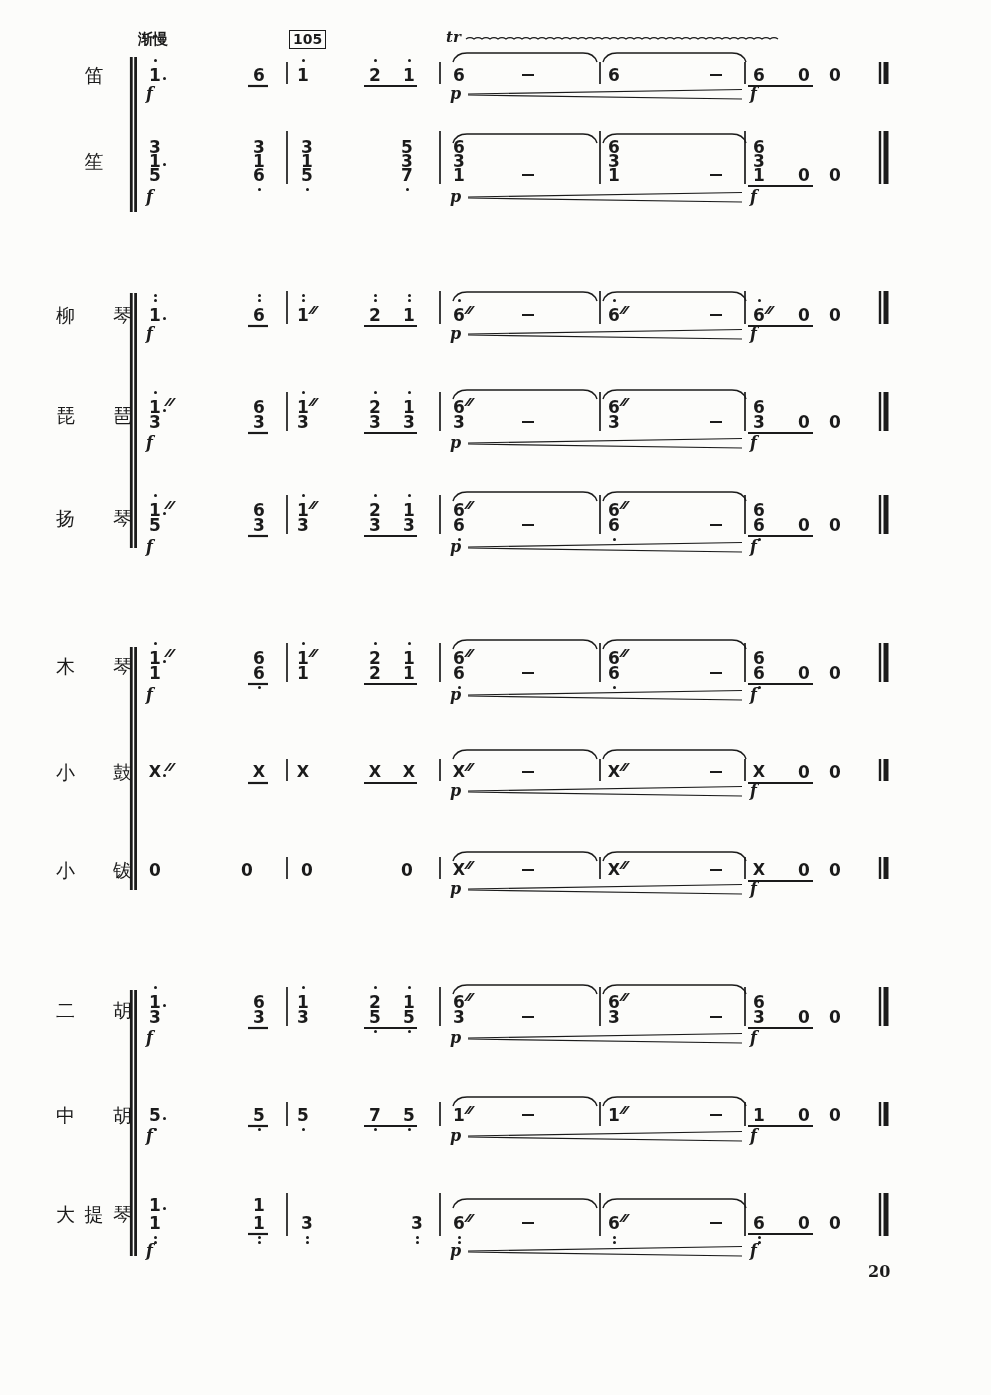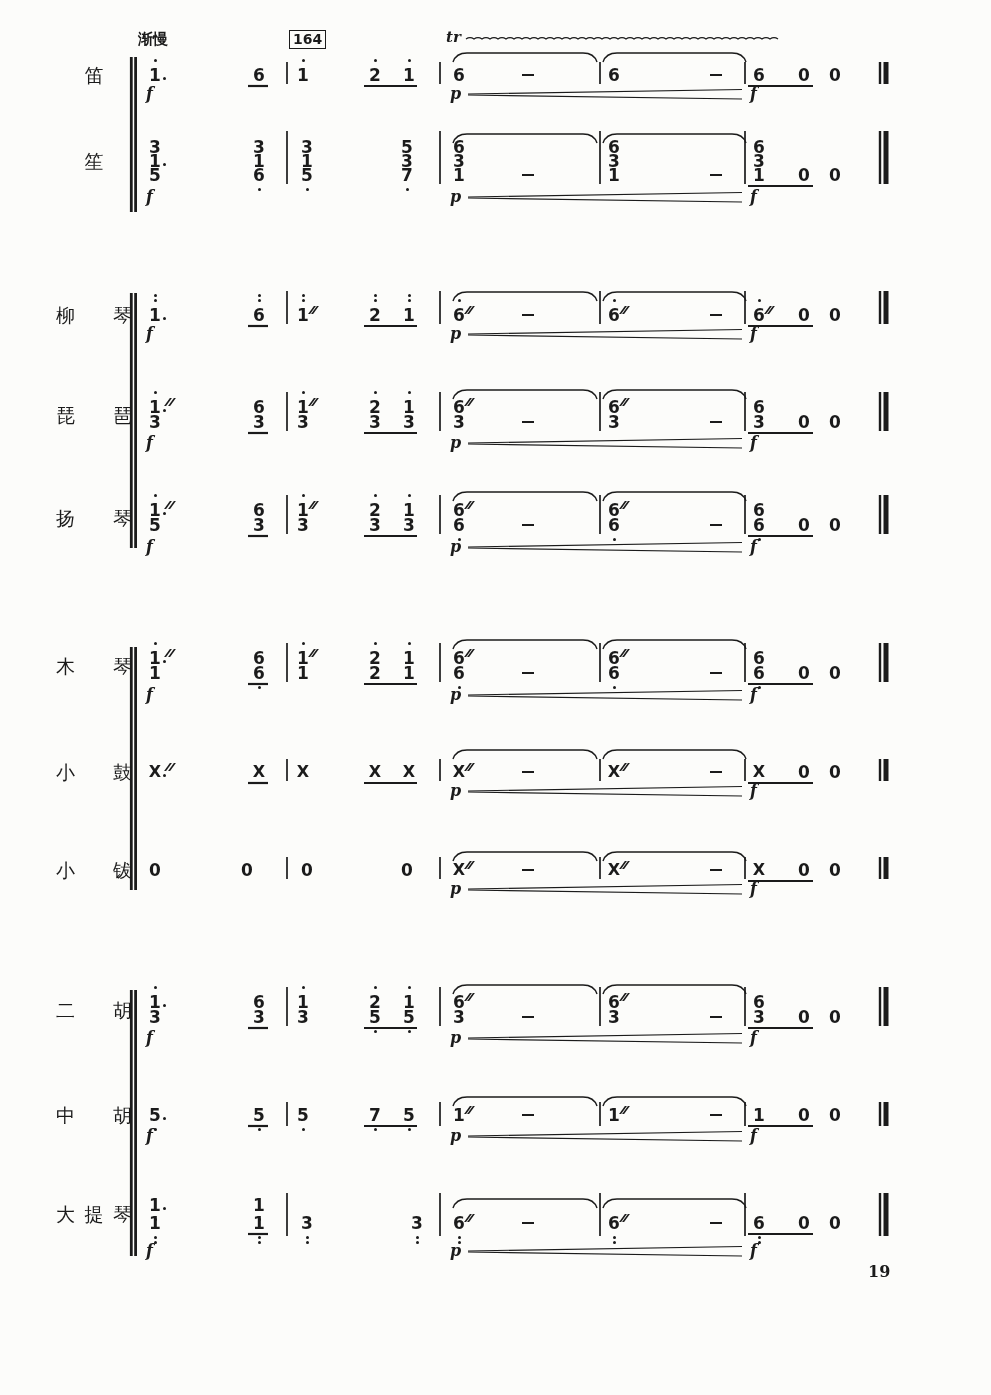--- a/index.html
+++ b/index.html
@@ -173,21 +173,21 @@
       <line x1="745" y1="1193" x2="745" y2="1236" stroke="#1b1b1b" stroke-width="1.7"></line>
       <line x1="748" y1="1234" x2="813" y2="1234" stroke="#1b1b1b" stroke-width="2.2"></line>
       <line x1="880" y1="1193" x2="880" y2="1236" stroke="#1b1b1b" stroke-width="2.4"></line>
       <line x1="886" y1="1193" x2="886" y2="1236" stroke="#1b1b1b" stroke-width="5"></line>
       <path d="M 453 1208 Q 456 1199 467 1199 L 583 1199 Q 594 1199 597 1208" fill="none" stroke="#1b1b1b" stroke-width="1.4"></path>
       <path d="M 603 1208 Q 606 1199 617 1199 L 732 1199 Q 743 1199 746 1208" fill="none" stroke="#1b1b1b" stroke-width="1.4"></path>
       <line x1="468" y1="1251" x2="742" y2="1246.5" stroke="#1b1b1b" stroke-width="1.1"></line>
       <line x1="468" y1="1252" x2="742" y2="1256" stroke="#1b1b1b" stroke-width="1.1"></line>
     </svg>
   <span class="tempo">渐慢</span>
-  <span class="rehearsal">164</span>
+  <span class="rehearsal">105</span>
   <span class="trlabel">tr</span>
   <div id="score">
       <div class="staff">
         <div class="label single" style="left: 56px; top: 63px;">笛</div>
         <span class="glyph" style="left: 148px; top: 65px;">1</span>
         <div class="dot" style="left: 153.5px; top: 59px;"></div>
         <div class="dot" style="left: 163px; top: 77px;"></div>
         <span class="dyn" style="left: 146px; top: 86px;">f</span>
         <span class="glyph" style="left: 252px; top: 65px;">6</span>
         <span class="glyph" style="left: 296px; top: 65px;">1</span>
@@ -630,14 +630,14 @@
         </div>
         <div class="dash" style="left: 710px; top: 1221.5px;"></div>
         <span class="glyph" style="left: 752px; top: 1213px;">6</span>
         <div class="dot" style="left: 757.5px; top: 1236px;"></div>
         <div class="dot" style="left: 757.5px; top: 1241px;"></div>
         <span class="dyn" style="left: 750px; top: 1243px;">f</span>
         <span class="glyph" style="left: 797px; top: 1213px;">0</span>
         <span class="glyph" style="left: 828px; top: 1213px;">0</span>
       </div>
     </div>
-  <span class="pagenum">19</span>
+  <span class="pagenum">20</span>
 </div>
 
 </body></html>

